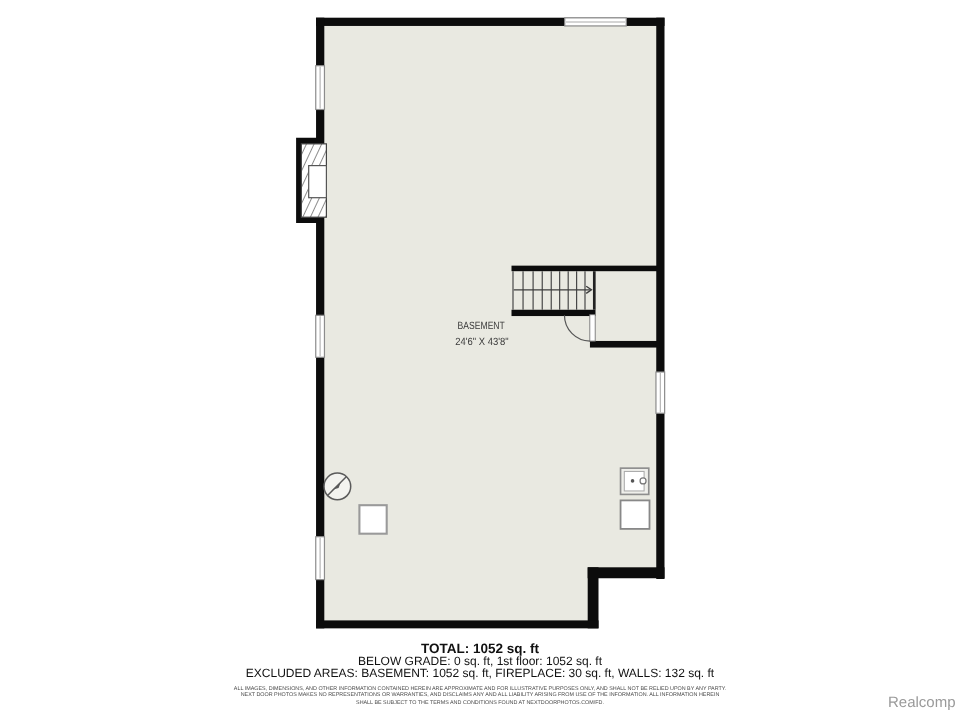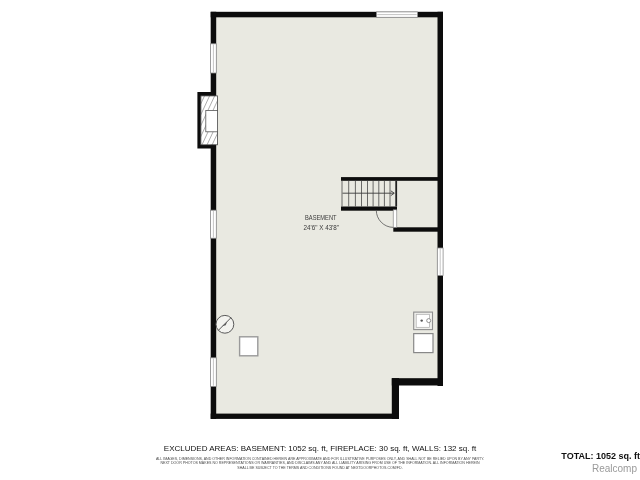--- a/index.html
+++ b/index.html
@@ -1,21 +1,21 @@
 <!DOCTYPE html>
 <html><head>
 <meta charset="utf-8">
 <style>
   html,body{margin:0;padding:0;}
   body{width:640px;height:480px;background:#ffffff;overflow:hidden;
        font-family:"Liberation Sans",sans-serif;position:relative;}
   #page{position:absolute;left:0;top:0;width:640px;height:480px;}
   svg{position:absolute;left:0;top:0;}
-  .l1{position:absolute;left:0;top:426.8px;width:640px;text-align:right;
-      font-size:9px;font-weight:bold;color:#111;margin-top:24px;}
+  .l1{position:absolute;left:0;top:426.8px;width:640px;text-align:center;
+      font-size:9px;font-weight:bold;color:#111;}
   .l2{position:absolute;left:0;top:436.2px;width:640px;text-align:center;
       font-size:8px;color:#111;}
   .l3{position:absolute;left:0;top:444.2px;width:640px;text-align:center;
       font-size:8px;color:#111;}
   .disc{position:absolute;left:0;top:457.2px;width:640px;text-align:center;
       font-size:3.6px;line-height:4.15px;color:#4a4a4a;}
   .realcomp{position:absolute;right:3px;top:463px;font-size:10px;color:#9a9a9a;}
 </style>
 </head>
 <body>
@@ -119,19 +119,20 @@
   <rect x="413.7" y="333.6" width="19.3" height="19" fill="#ffffff" stroke="#888" stroke-width="1.2"></rect>
 
   <g font-family="Liberation Sans, sans-serif" fill="#3a3a3a" text-anchor="middle">
     <text x="320.8" y="219.6" font-size="7" textLength="31.5" lengthAdjust="spacingAndGlyphs">BASEMENT</text>
     <text x="321.3" y="230.2" font-size="7" textLength="35.5" lengthAdjust="spacingAndGlyphs">24'6" X 43'8"</text>
   </g>
 </svg>
 
 <div class="l1">TOTAL: 1052 sq. ft</div>
 
+<div class="l2">BELOW GRADE: 0 sq. ft, 1st floor: 1052 sq. ft</div>
 
 <div class="l3">EXCLUDED AREAS: BASEMENT: 1052 sq. ft, FIREPLACE: 30 sq. ft, WALLS: 132 sq. ft</div>
 
 <div class="disc">ALL IMAGES, DIMENSIONS, AND OTHER INFORMATION CONTAINED HEREIN ARE APPROXIMATE AND FOR ILLUSTRATIVE PURPOSES ONLY, AND SHALL NOT BE RELIED UPON BY ANY PARTY.<br>NEXT DOOR PHOTOS MAKES NO REPRESENTATIONS OR WARRANTIES, AND DISCLAIMS ANY AND ALL LIABILITY ARISING FROM USE OF THE INFORMATION. ALL INFORMATION HEREIN<br>SHALL BE SUBJECT TO THE TERMS AND CONDITIONS FOUND AT NEXTDOORPHOTOS.COM/FD.</div>
 
 <div class="realcomp">Realcomp</div>
 </div>
 
 </body></html>

